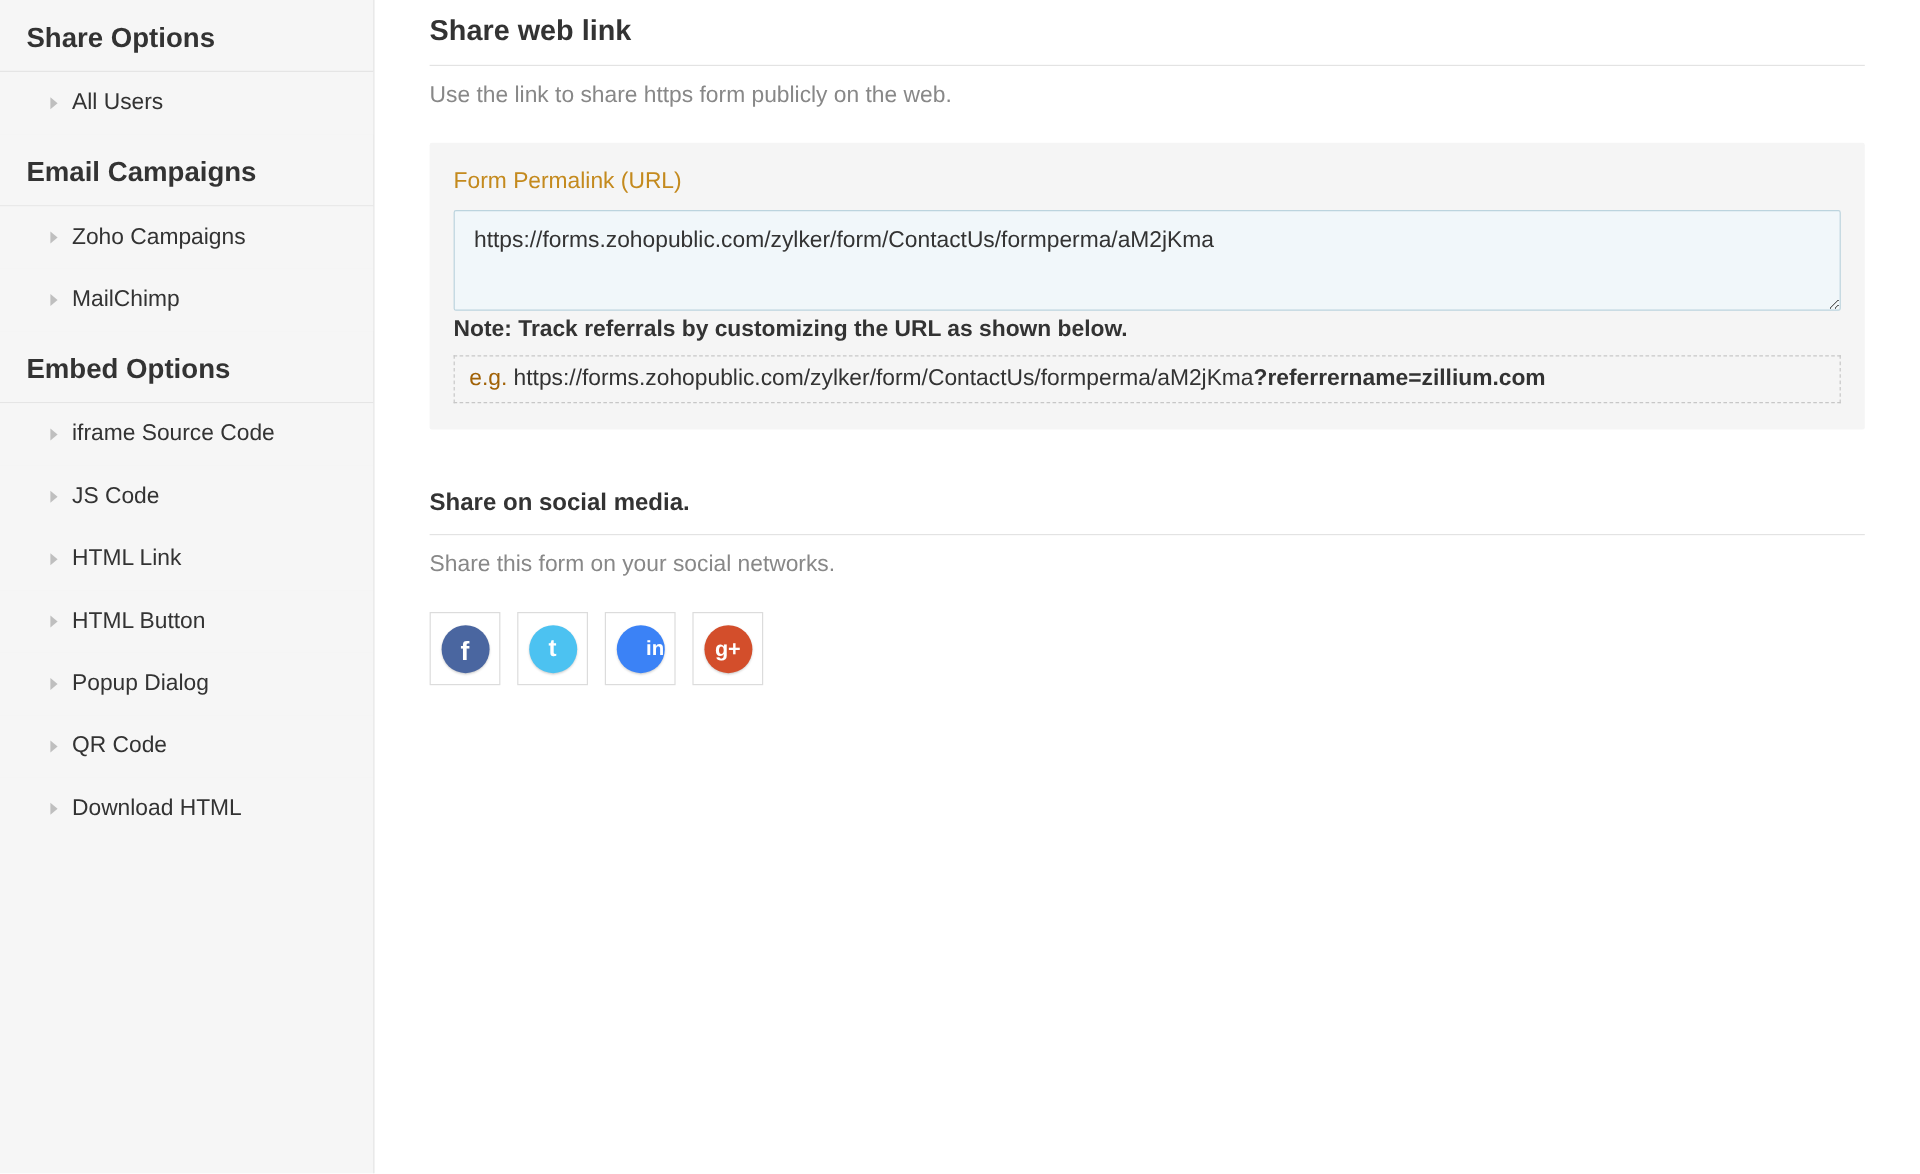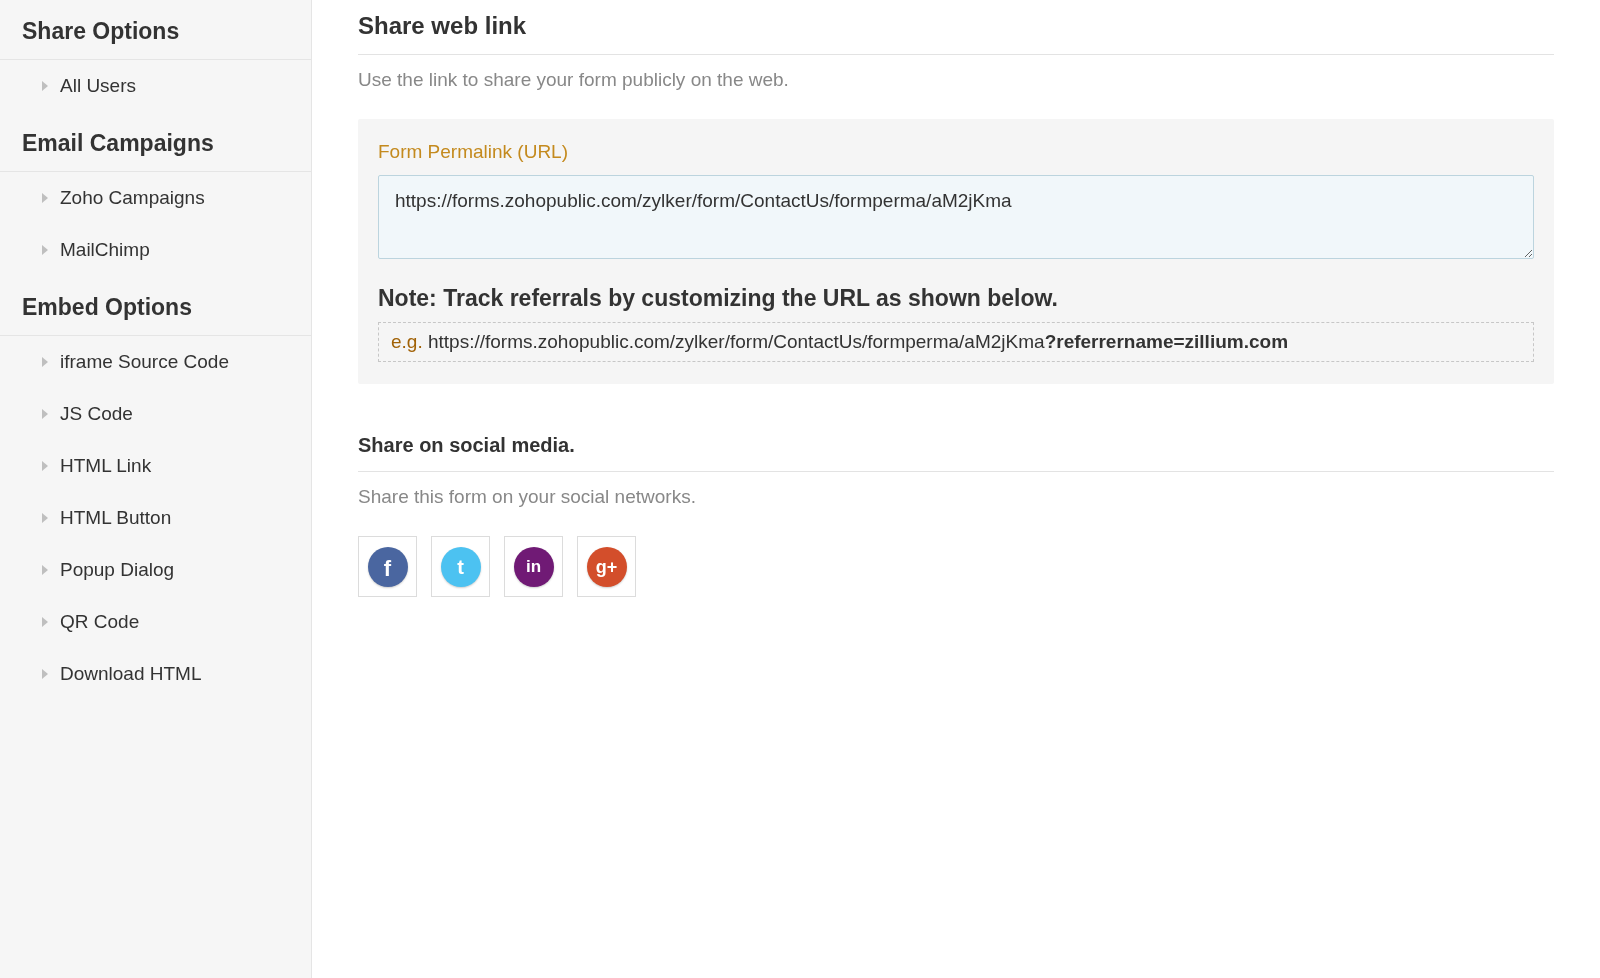--- a/index.html
+++ b/index.html
@@ -86,24 +86,23 @@
     border: 1px solid #bcd4de;
     border-radius: 2px;
     padding: 14px 16px;
     font-size: 19px;
     font-family: inherit;
     color: #333;
     resize: both;
     overflow: auto;
   }
   .note-line {
-    font-size: 23px;
-    color: #333;
-    font-weight: 600;
-    margin-top: 22px;
+    font-size: 19px;
+    color: #333;
+    font-weight: 600;
     margin-bottom: 10px;
   }
   .note-line .note-prefix { font-weight: 600; }
   .example-box {
     border: 1px dashed #c7c7c7;
     background: #f5f5f5;
     padding: 8px 12px;
     font-size: 19px;
     color: #333;
     word-break: break-all;
@@ -142,21 +141,21 @@
     align-items: center;
     justify-content: center;
     color: #fff;
     font-weight: 700;
     font-size: 18px;
     font-family: Arial, sans-serif;
     box-shadow: 0 1px 2px rgba(0,0,0,.2);
   }
   .fb { background: #4a66a0; }
   .tw { background: #4cc2f1; }
-  .li { background: #701a75; }
+  .li { background: #3b82f6; justify-content: flex-end; }
   .gp { background: #d34e2b; }
   .social-circle .glyph { line-height: 1; }
   .fb .glyph { font-size: 22px; font-weight:700; margin-top:4px;}
   .tw .glyph { font-size: 20px; font-weight:700;}
   .li .glyph { font-size: 17px; font-weight:700;}
   .gp .glyph { font-size: 18px; font-weight:700;}
 </style>
 </head>
 <body>
 
@@ -203,21 +202,21 @@
     <span>QR Code</span>
   </div>
   <div class="sidebar-item">
     <span class="arrow"></span>
     <span>Download HTML</span>
   </div>
 </nav>
 
 <main class="main">
   <h1 class="page-title">Share web link</h1>
-  <p class="subtext">Use the link to share your form publicly on the web.</p>
+  <p class="subtext">Use the link to share https form publicly on the web.</p>
 
   <div class="panel">
     <div class="panel-label">Form Permalink (URL)</div>
     <textarea class="url-box" style="">https://forms.zohopublic.com/zylker/form/ContactUs/formperma/aM2jKma</textarea>
 
     <div class="note-line">
       <span class="note-prefix">Note:</span>
       <span>Track referrals by customizing the URL as shown below.</span>
     </div>
     <div class="example-box">

